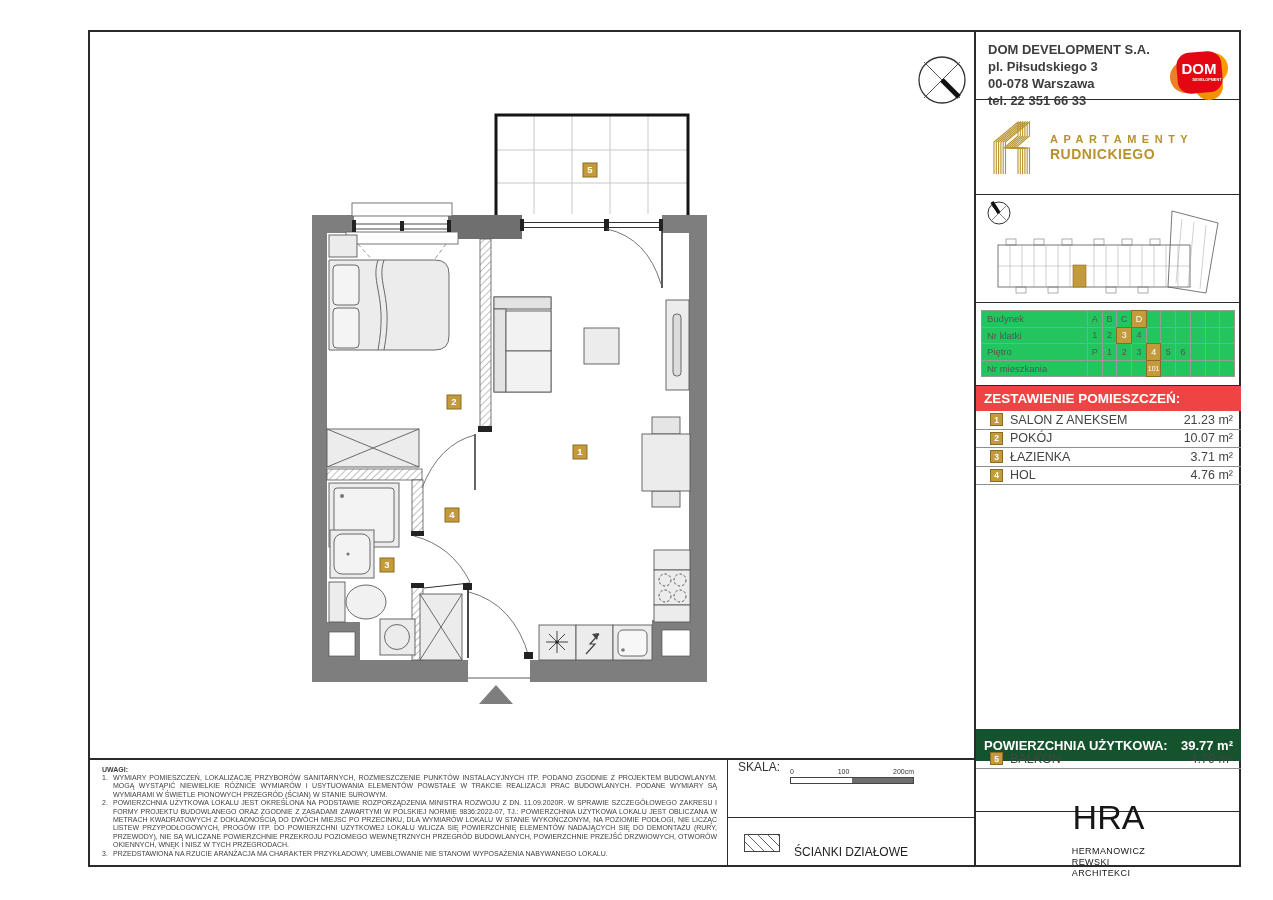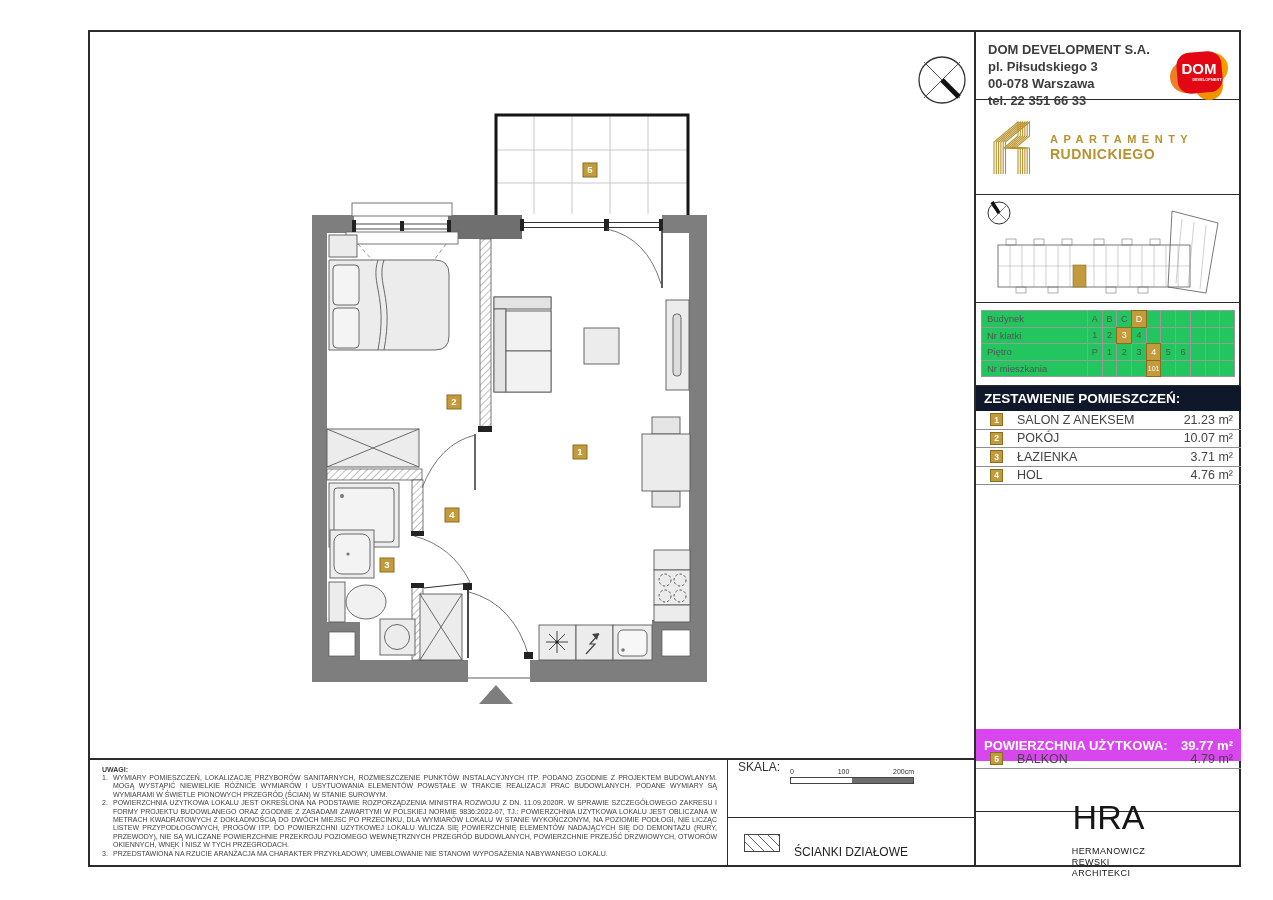--- a/index.html
+++ b/index.html
@@ -14,26 +14,26 @@
   .dom-logo{position:absolute;right:12px;top:14px;}
   .brand{height:95px;border-bottom:1.5px solid #2b2b2b;display:flex;align-items:center;padding-left:14px;box-sizing:border-box;gap:10px;}
   .brand-words .t{font-size:11px;letter-spacing:5.5px;color:#b8922e;font-weight:bold;}
   .brand-words .b{font-size:14px;letter-spacing:.5px;color:#b8922e;font-weight:bold;margin-top:1px;}
   .siteplan{height:107px;border-bottom:1.5px solid #2b2b2b;position:relative;overflow:hidden;}
   .unit-table{height:83px;border-bottom:1.5px solid #2b2b2b;box-sizing:border-box;padding:8px 6px 0 6px;}
   .ut-row{display:grid;grid-template-columns:106px repeat(10,1fr);height:16.5px;}
   .ut-row > div{border:1px solid #999;margin:-1px 0 0 -1px;display:flex;align-items:center;justify-content:center;font-size:9px;color:#555;background:#22c55e;}
   .ut-row .ut-label{justify-content:flex-start;padding-left:5px;font-size:9.5px;}
   .ut-row .hl{background:#c49b3c;color:#fff;border-color:#8a6d1f;z-index:1;}
-  .gold-band{background:#0f172a;color:#fff;font-weight:bold;font-size:13.5px;display:flex;align-items:center;padding:0 8px;height:25px;box-sizing:border-box;}
+  .gold-band{background:#ef4444;color:#fff;font-weight:bold;font-size:13.5px;display:flex;align-items:center;padding:0 8px;height:25px;box-sizing:border-box;}
   .room-row{display:flex;align-items:center;height:18.5px;border-bottom:1px solid #8f8f8f;box-sizing:border-box;}
   .num-sq{width:13px;height:13px;background:#c49b3c;border:1px solid #8a6d1f;color:#fff;font-size:8.5px;font-weight:bold;display:flex;align-items:center;justify-content:center;margin-left:14px;box-sizing:border-box;flex:0 0 auto;}
-  .room-name{font-size:12.5px;color:#444;margin-left:14px;}
+  .room-name{font-size:12.5px;color:#444;margin-left:7px;}
   .room-area{margin-left:auto;font-size:12.5px;color:#444;padding-right:8px;}
-  .summary-band{position:absolute;left:0;right:0;top:697px;height:21px;background:#d946ef;color:#fff;display:flex;align-items:center;font-size:13px;font-weight:bold;padding:16px 8px;box-sizing:border-box;}
+  .summary-band{position:absolute;left:0;right:0;top:697px;height:21px;background:#14532d;color:#fff;display:flex;align-items:center;font-size:13px;font-weight:bold;padding:16px 8px;box-sizing:border-box;}
   .summary-band .val{margin-left:auto;}
   .balkon-row{position:absolute;left:0;right:0;top:718px;}
   .hra{position:absolute;left:0;right:0;bottom:0;height:53px;border-top:1.5px solid #2b2b2b;display:flex;align-items:center;justify-content:center;gap:9px;flex-direction:column;}
   .hra-abbr{font-size:34px;color:#161616;letter-spacing:0;font-weight:500;}
   .hra-lines div{font-size:9px;color:#161616;line-height:11px;letter-spacing:.4px;}
   
   .bottom-band{position:absolute;left:0;top:726px;width:884px;height:107px;border-top:2px solid #2b2b2b;display:flex;box-sizing:content-box;}
   .uwagi{width:637px;box-sizing:border-box;padding:6px 10px 0 12px;}
   .uwagi .title{font-size:7px;font-weight:bold;color:#3f3f3f;margin-bottom:1px;}
   .uwagi ol{margin:0;padding:0;list-style:none;}

